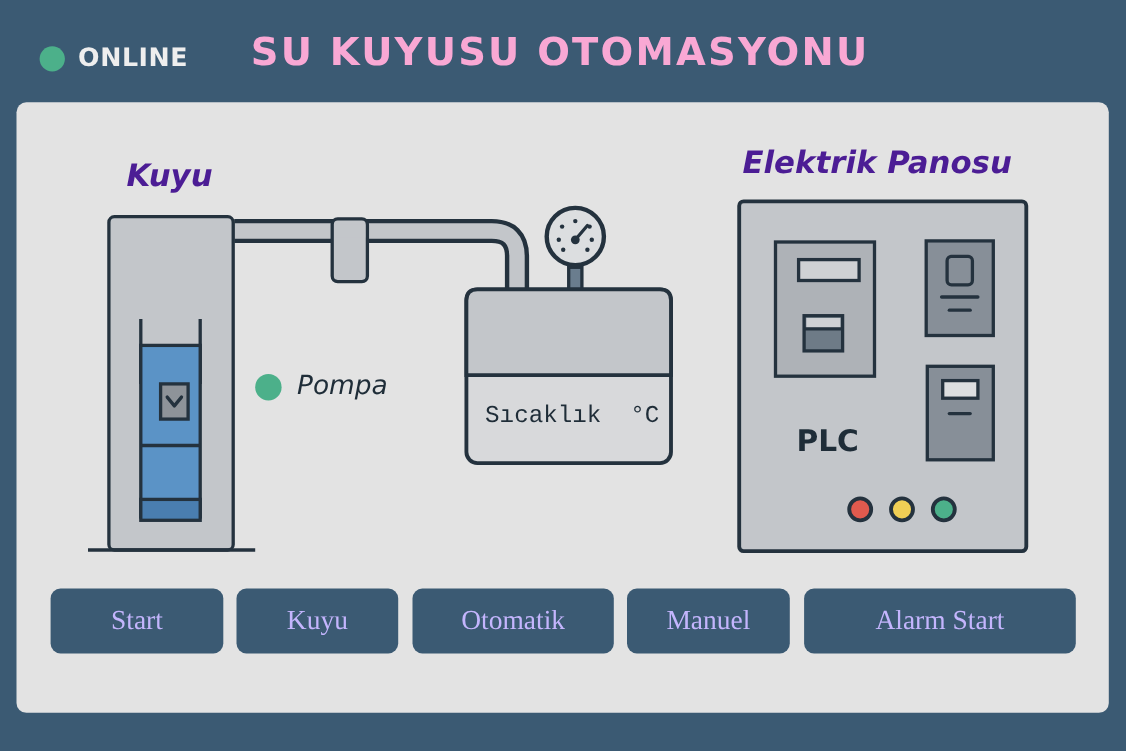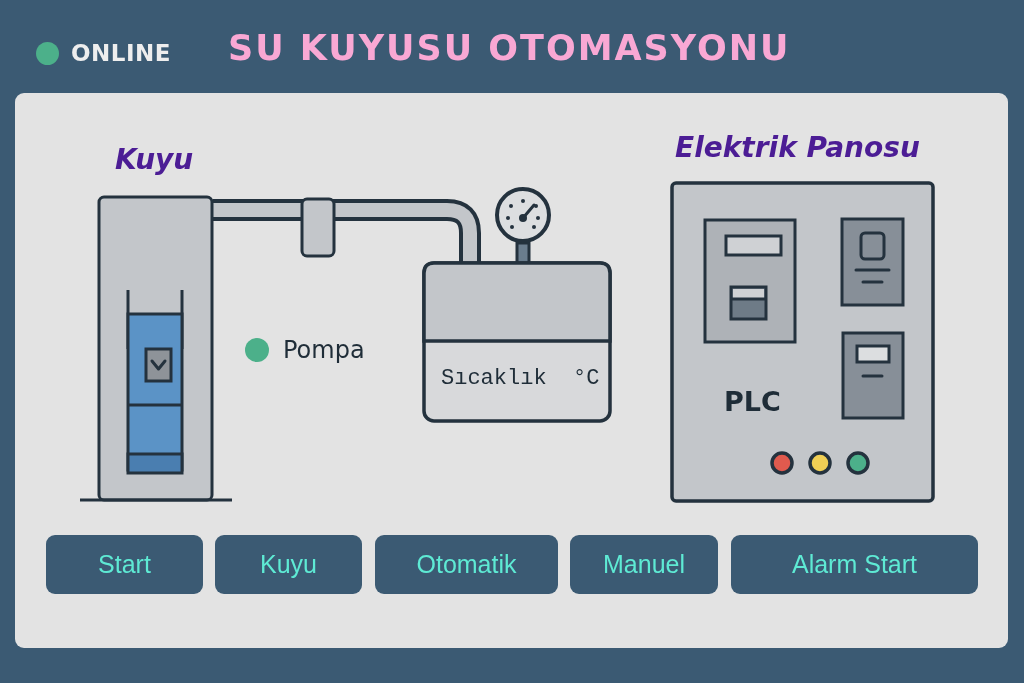--- a/index.html
+++ b/index.html
@@ -17,29 +17,29 @@
     position:absolute; left:228px; top:28px;
     color:#f9a8d4; font-size:35px; font-weight:bold; letter-spacing:2px;
   }
   .panel {
     position:absolute; left:15px; top:93px; width:993px; height:555px;
     background:#e3e3e3; border-radius:9px;
   }
   .label-dark { position:absolute; color:#4c1d95; font-weight:bold;font-style:italic; }
   svg.diagram { position:absolute; left:0; top:0; }
   .tank-text { position:absolute; color:#1f2d38; font-size:22px; }
-  .pump-status { position:absolute; left:230px; top:243px; display:flex; align-items:center; }
+  .pump-status { position:absolute; left:217px; top:243px; display:flex; align-items:flex-end;font-style:italic; }
   .pump-dot { width:24px; height:24px; border-radius:50%; background:#4cb08a; margin-right:14px; }
   .pump-label { color:#1f2d38; font-size:24px; }
   .plc-label { position:absolute; left:709px; top:293px; color:#1f2d38; font-size:27px; font-weight:bold;text-align:right; }
   .btn {
     position:absolute; top:442px; height:59px; border-radius:9px;
-    background:#3b5a73; color:#5eead4; font-size:25px;
+    background:#3b5a73; color:#c4b5fd; font-size:25px;
     display:flex; align-items:center; justify-content:center;
-    border:none; cursor:pointer; font-family:Liberation Sans, sans-serif;
+    border:none; cursor:pointer; font-family:Liberation Serif, serif;
   }
 </style>
 </head>
 <body>
 
 <div class="header">
   <div class="status">
     <div class="status-dot" style="background: rgb(76, 176, 138);"></div>
     <span class="status-label">ONLINE</span>
   </div>

